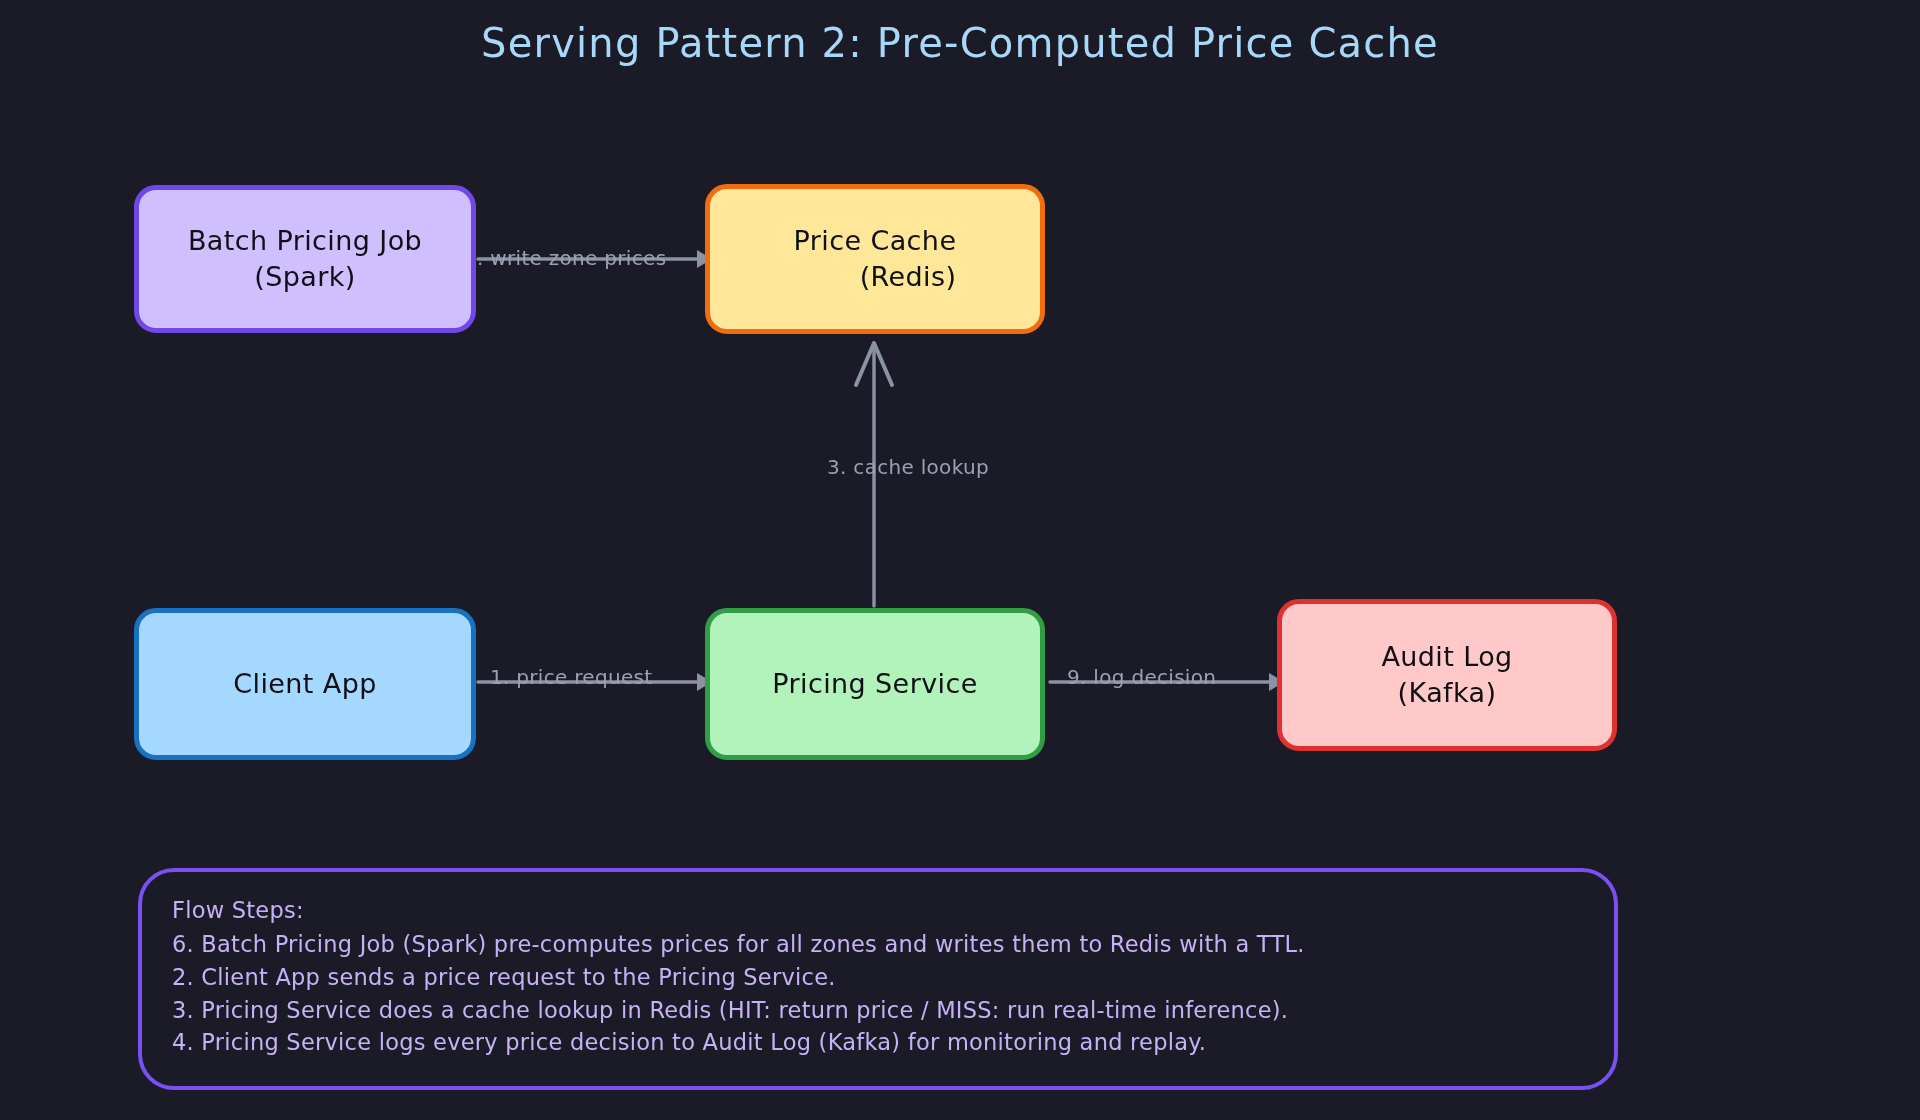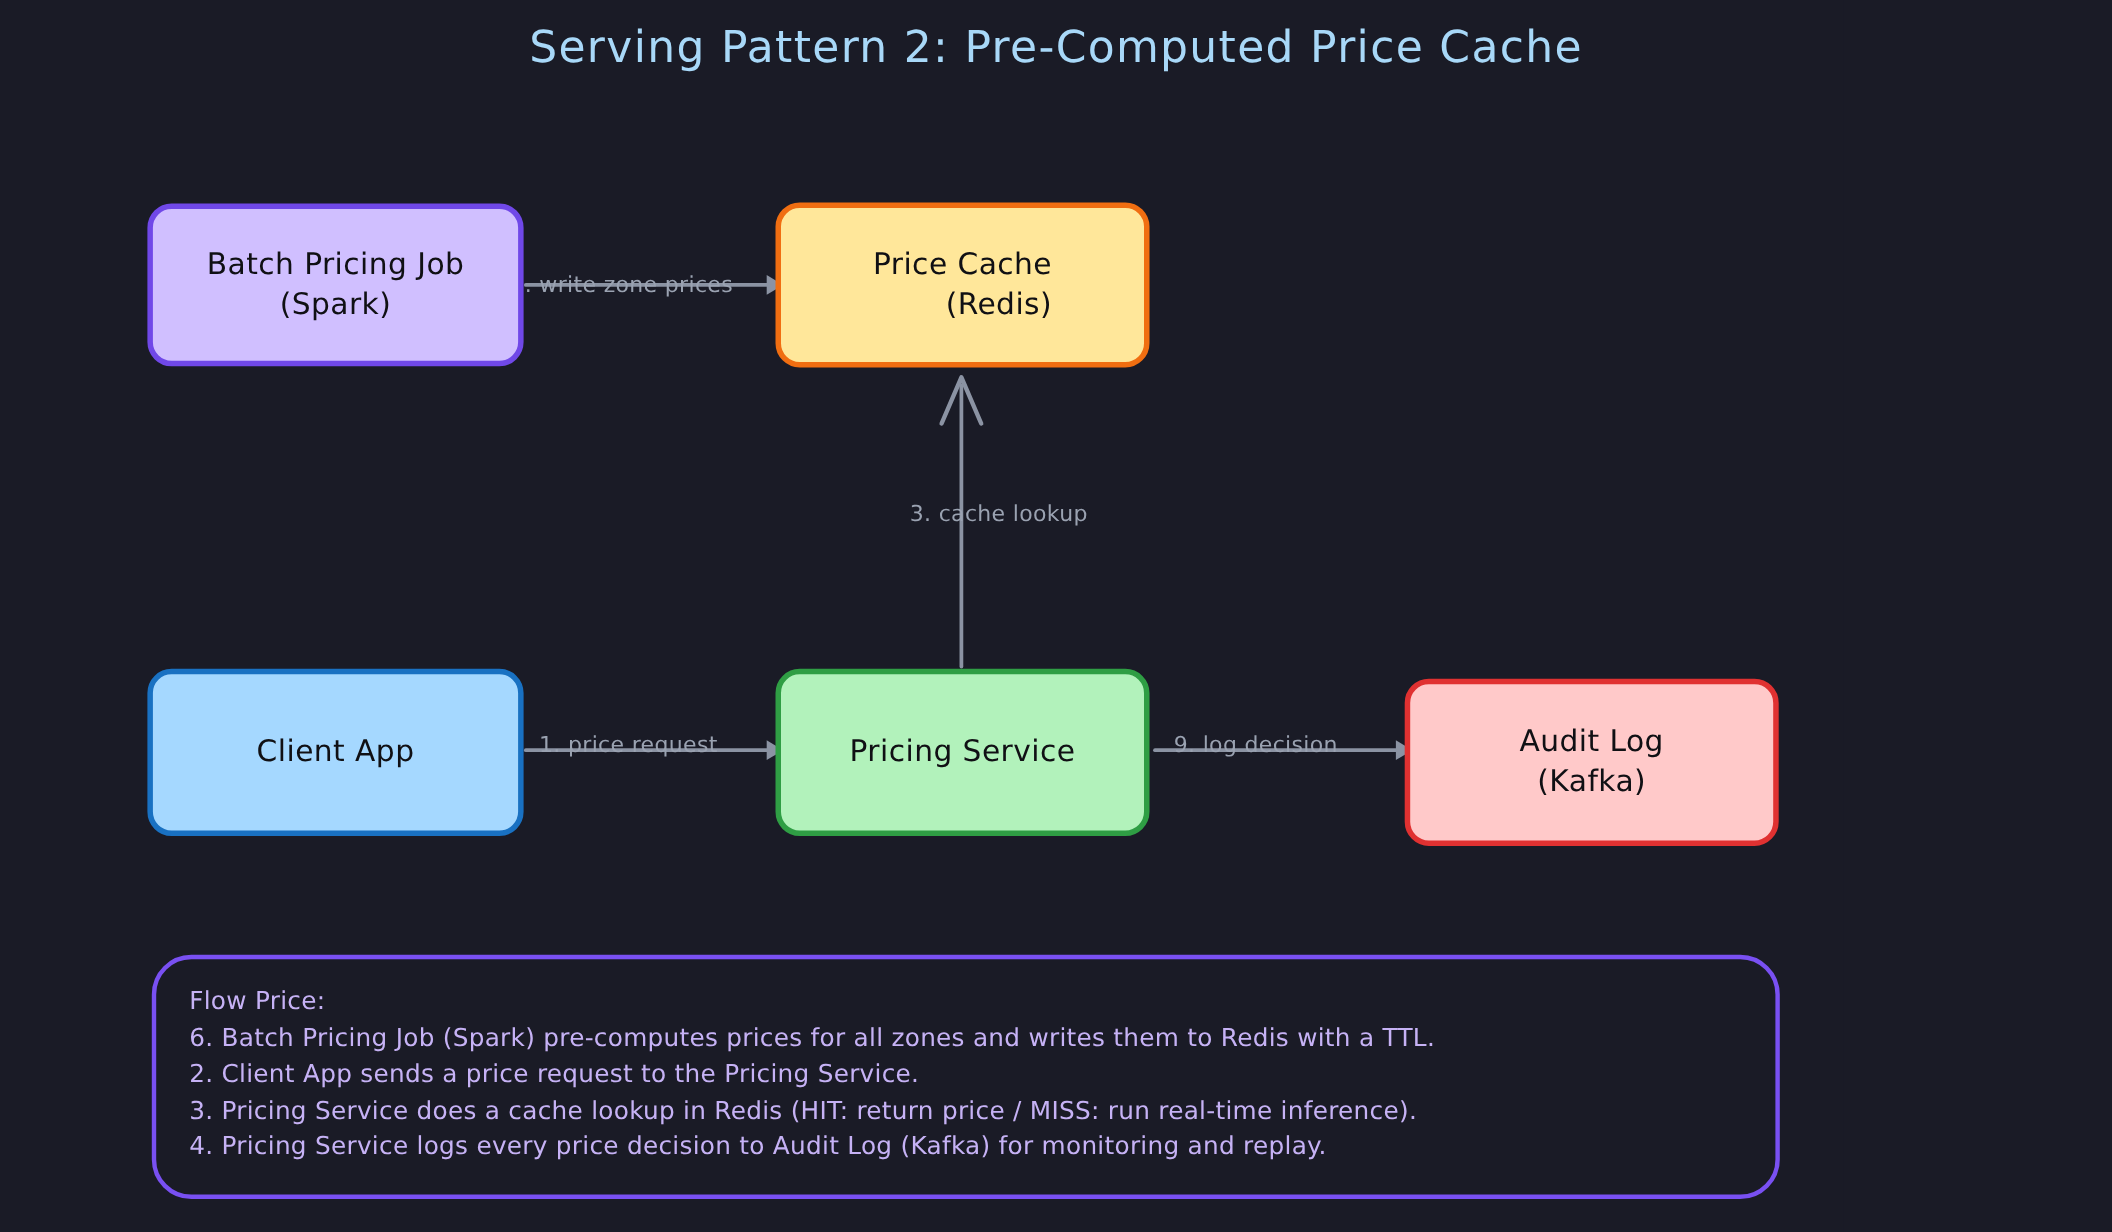--- a/index.html
+++ b/index.html
@@ -80,21 +80,21 @@
     background: #a5d8ff;
     border-color: #1971c2;
   }
   #node-pricing-service {
     left: 705px; top: 608px;
     width: 340px; height: 152px;
     background: #b2f2bb;
     border-color: #2f9e44;
   }
   #node-audit-log {
-    left: 1277px; top: 617px;
+    left: 1277px; top: 599px;
     width: 340px; height: 152px;
     background: #ffc9c9;
     border-color: #e03131;
   }
 
   
   .edge-label {
     position: absolute;
     font-family: "DejaVu Sans", sans-serif;
     font-size: 20px;
@@ -220,20 +220,20 @@
   <div class="node" id="node-pricing-service">
     <span class="node-label">Pricing Service</span>
   </div>
 
   <div class="node" id="node-audit-log">
     <span class="node-label">Audit Log
 (Kafka)</span>
   </div>
 
   <div id="flow-steps-panel">
-    <div class="fs-line fs-heading">Flow Price:</div>
+    <div class="fs-line fs-heading">Flow Steps:</div>
     <div class="fs-line">6. Batch Pricing Job (Spark) pre-computes prices for all zones and writes them to Redis with a TTL.</div>
     <div class="fs-line">2. Client App sends a price request to the Pricing Service.</div>
     <div class="fs-line">3. Pricing Service does a cache lookup in Redis (HIT: return price / MISS: run real-time inference).</div>
     <div class="fs-line">4. Pricing Service logs every price decision to Audit Log (Kafka) for monitoring and replay.</div>
   </div>
 
 </div>
 
 </body></html>

